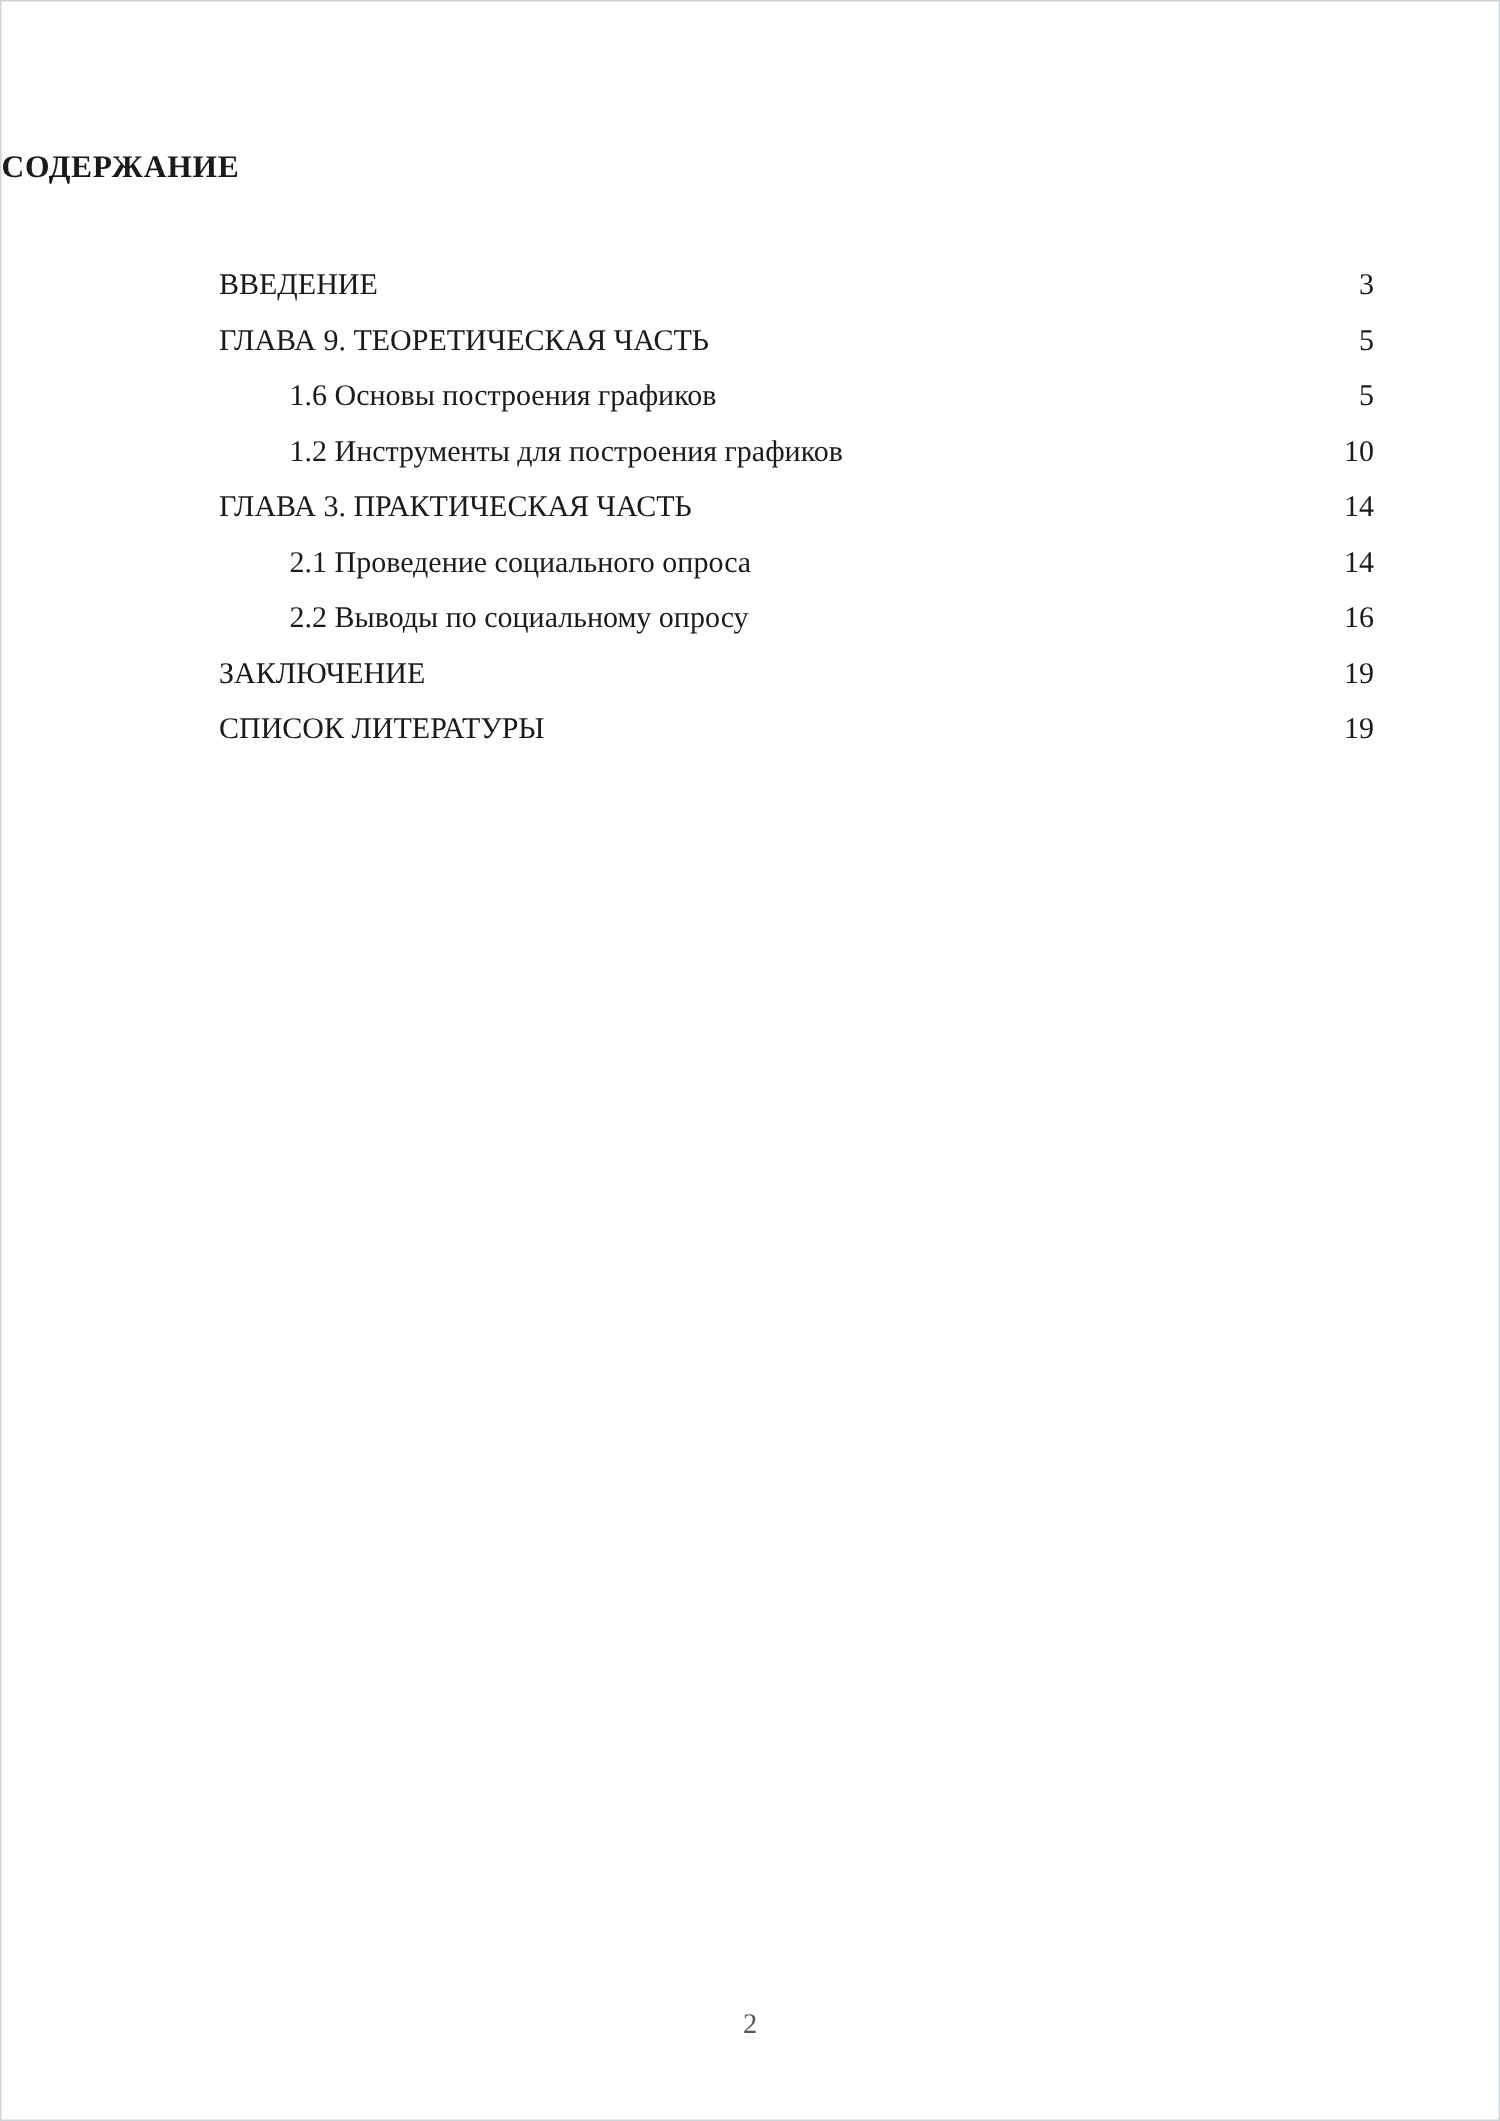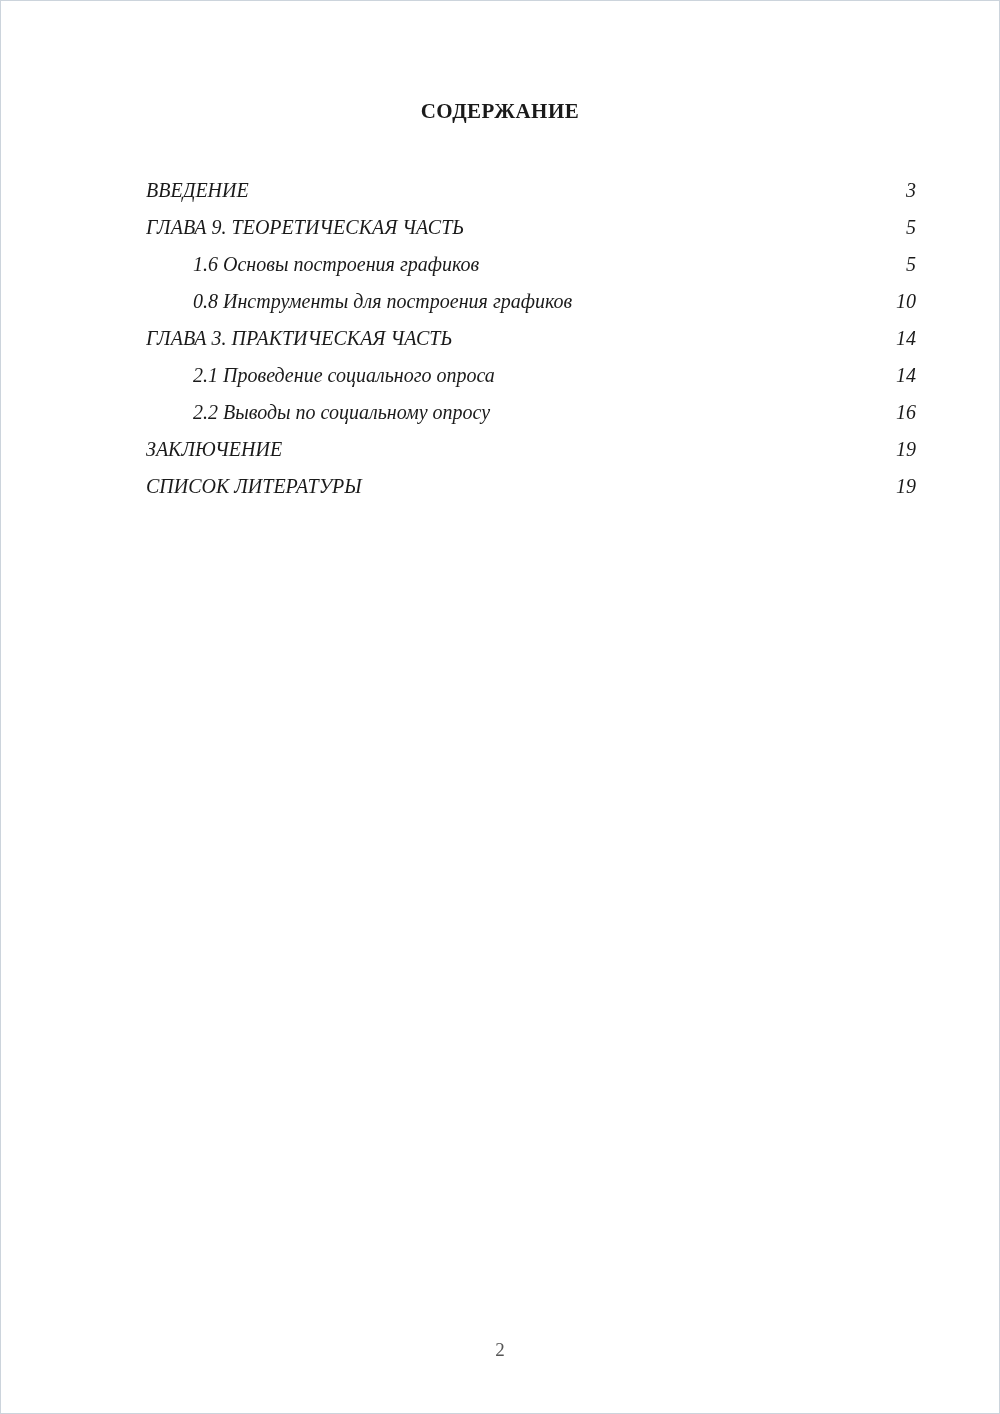--- a/index.html
+++ b/index.html
@@ -12,39 +12,37 @@
   }
   .page {
     width: 1000px;
     height: 1414px;
     background: #ffffff;
     border: 1px solid #ccd4dc;
     position: relative;
     overflow: hidden;
   }
   .doc-title {
-    text-align: center;
     font-weight: bold;
     font-size: 21px;
     padding-top: 98px;
     letter-spacing: 0.5px;
   }
   .toc {
     margin-top: 48px;
     padding-left: 145px;
     padding-right: 83px;
   }
   .toc-row {
     display: flex;
     justify-content: space-between;
     align-items: baseline;
     font-size: 20px;
     line-height: 37px;
     white-space: nowrap;
-    font-style: italic;
   }
   .toc-row .toc-label { flex: 1 1 auto; overflow: hidden; }
   .toc-row .toc-page { flex: 0 0 auto; text-align: right; padding-left: 20px; }
   .toc-row.level-1 .toc-label { padding-left: 47px; }
   .footer-page-number {
     position: absolute;
     left: 0;
     right: 0;
     bottom: 52px;
     text-align: center;
@@ -70,21 +68,21 @@
   </div>
 
   <div class="toc-row level-1">
     <span class="toc-label">1.6 Основы построения графиков</span>
     <span class="toc-page">5</span>
   </div>
 
 
 
   <div class="toc-row level-1">
-    <span class="toc-label">0.8 Инструменты для построения графиков</span>
+    <span class="toc-label">1.2 Инструменты для построения графиков</span>
     <span class="toc-page">10</span>
   </div>
 
   <div class="toc-row level-0">
     <span class="toc-label">ГЛАВА 3. ПРАКТИЧЕСКАЯ ЧАСТЬ</span>
     <span class="toc-page">14</span>
   </div>
 
   <div class="toc-row level-1">
     <span class="toc-label">2.1 Проведение социального опроса</span>

